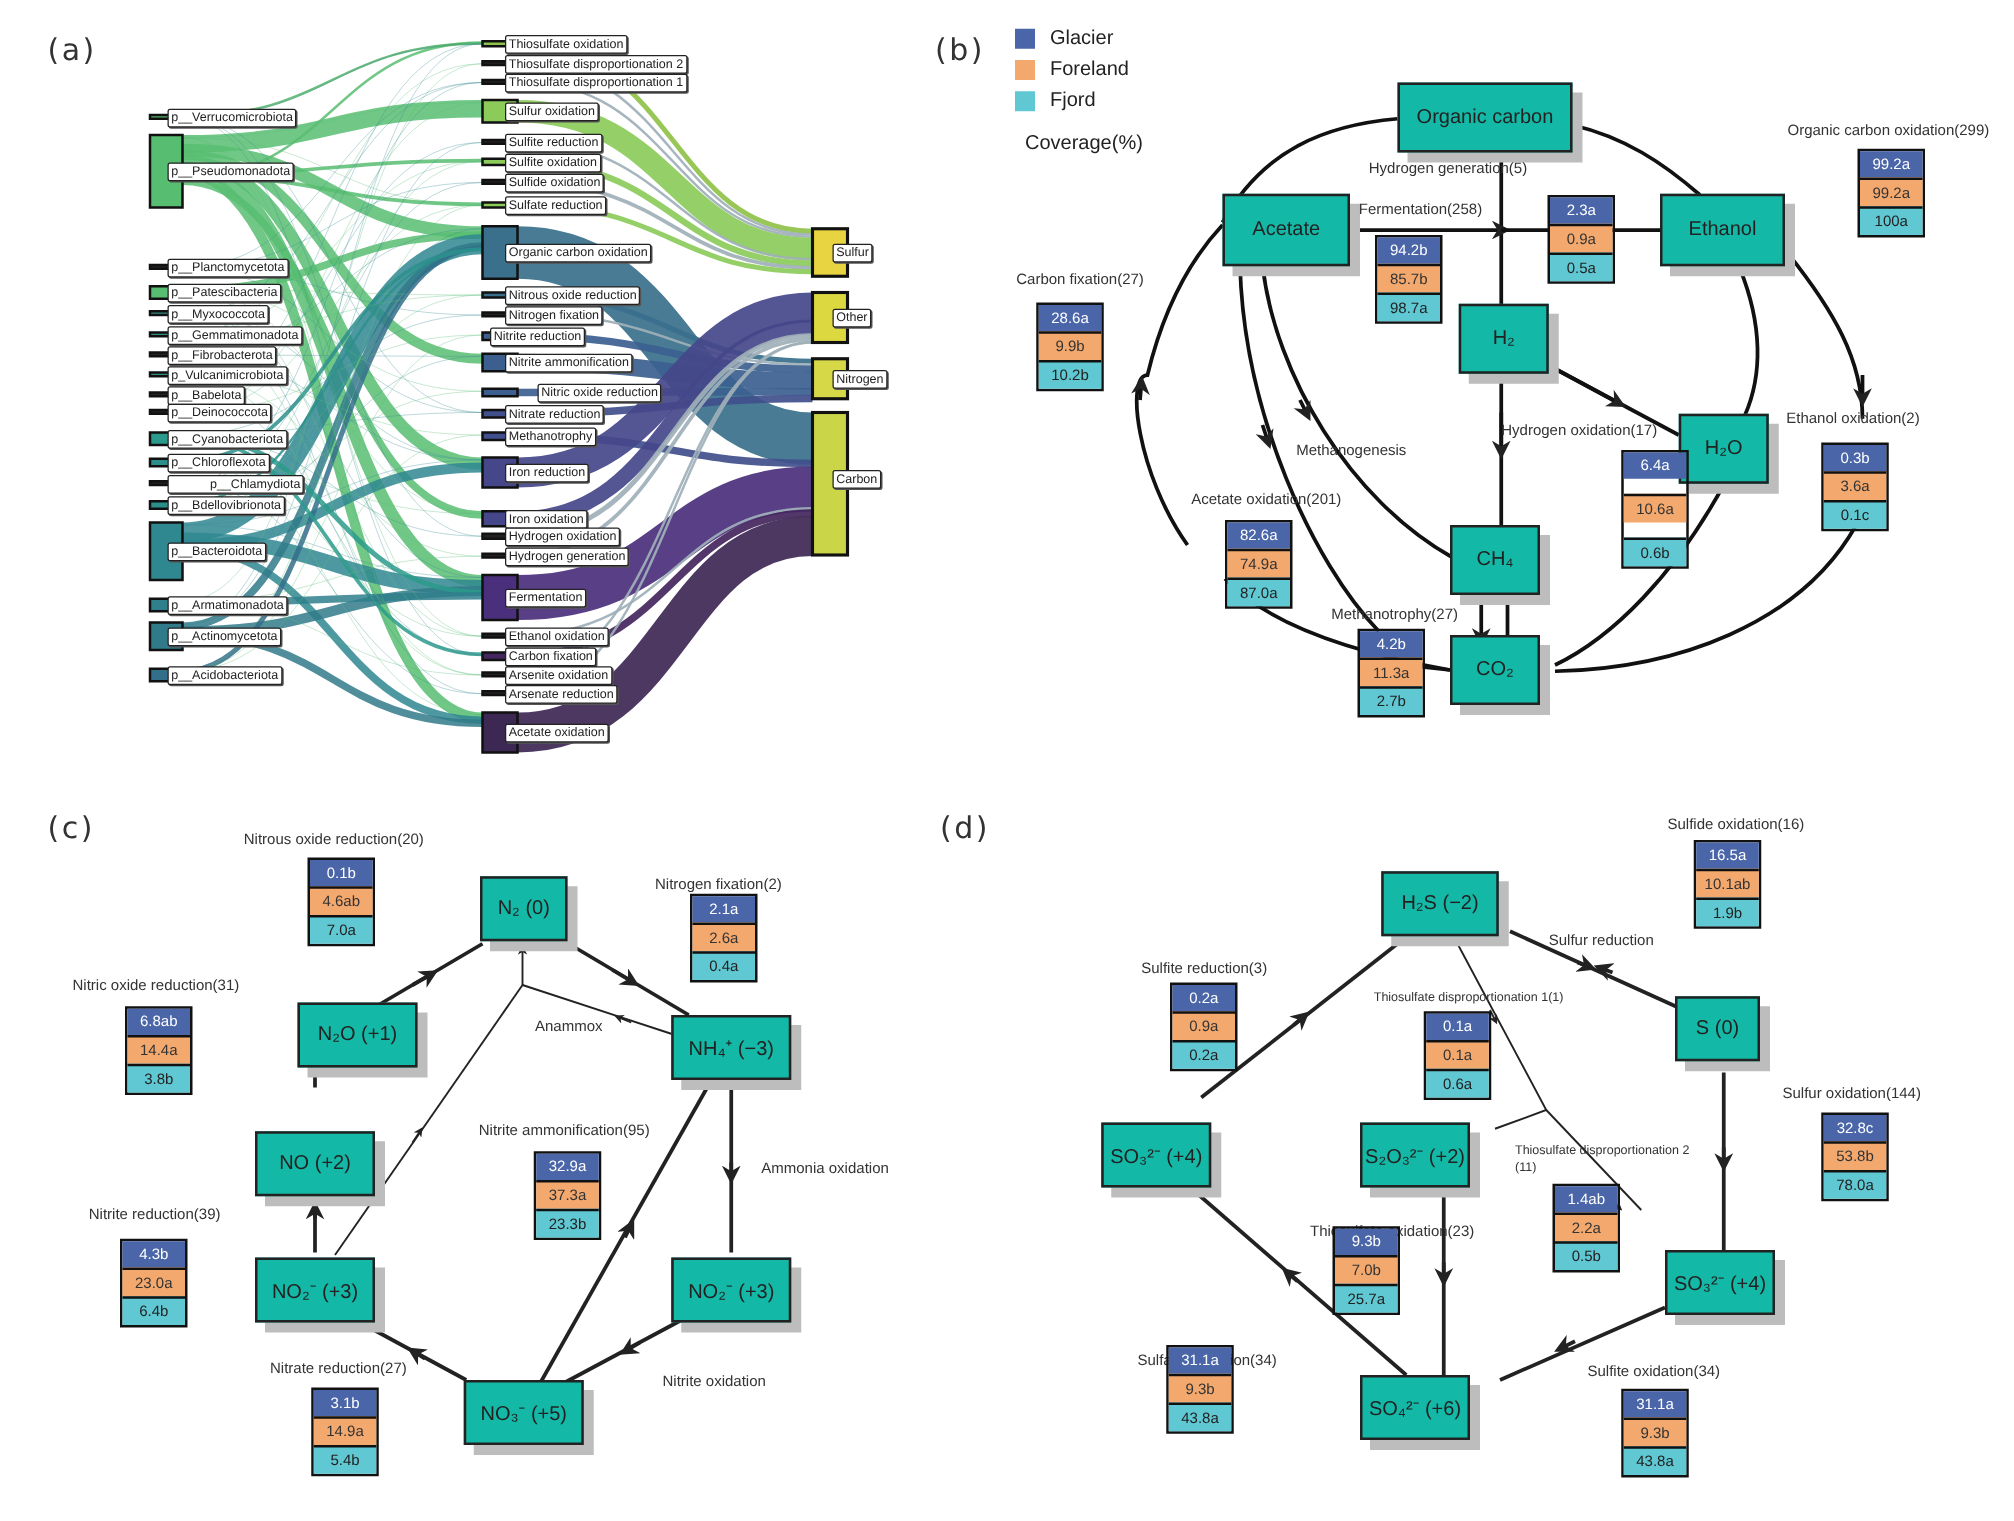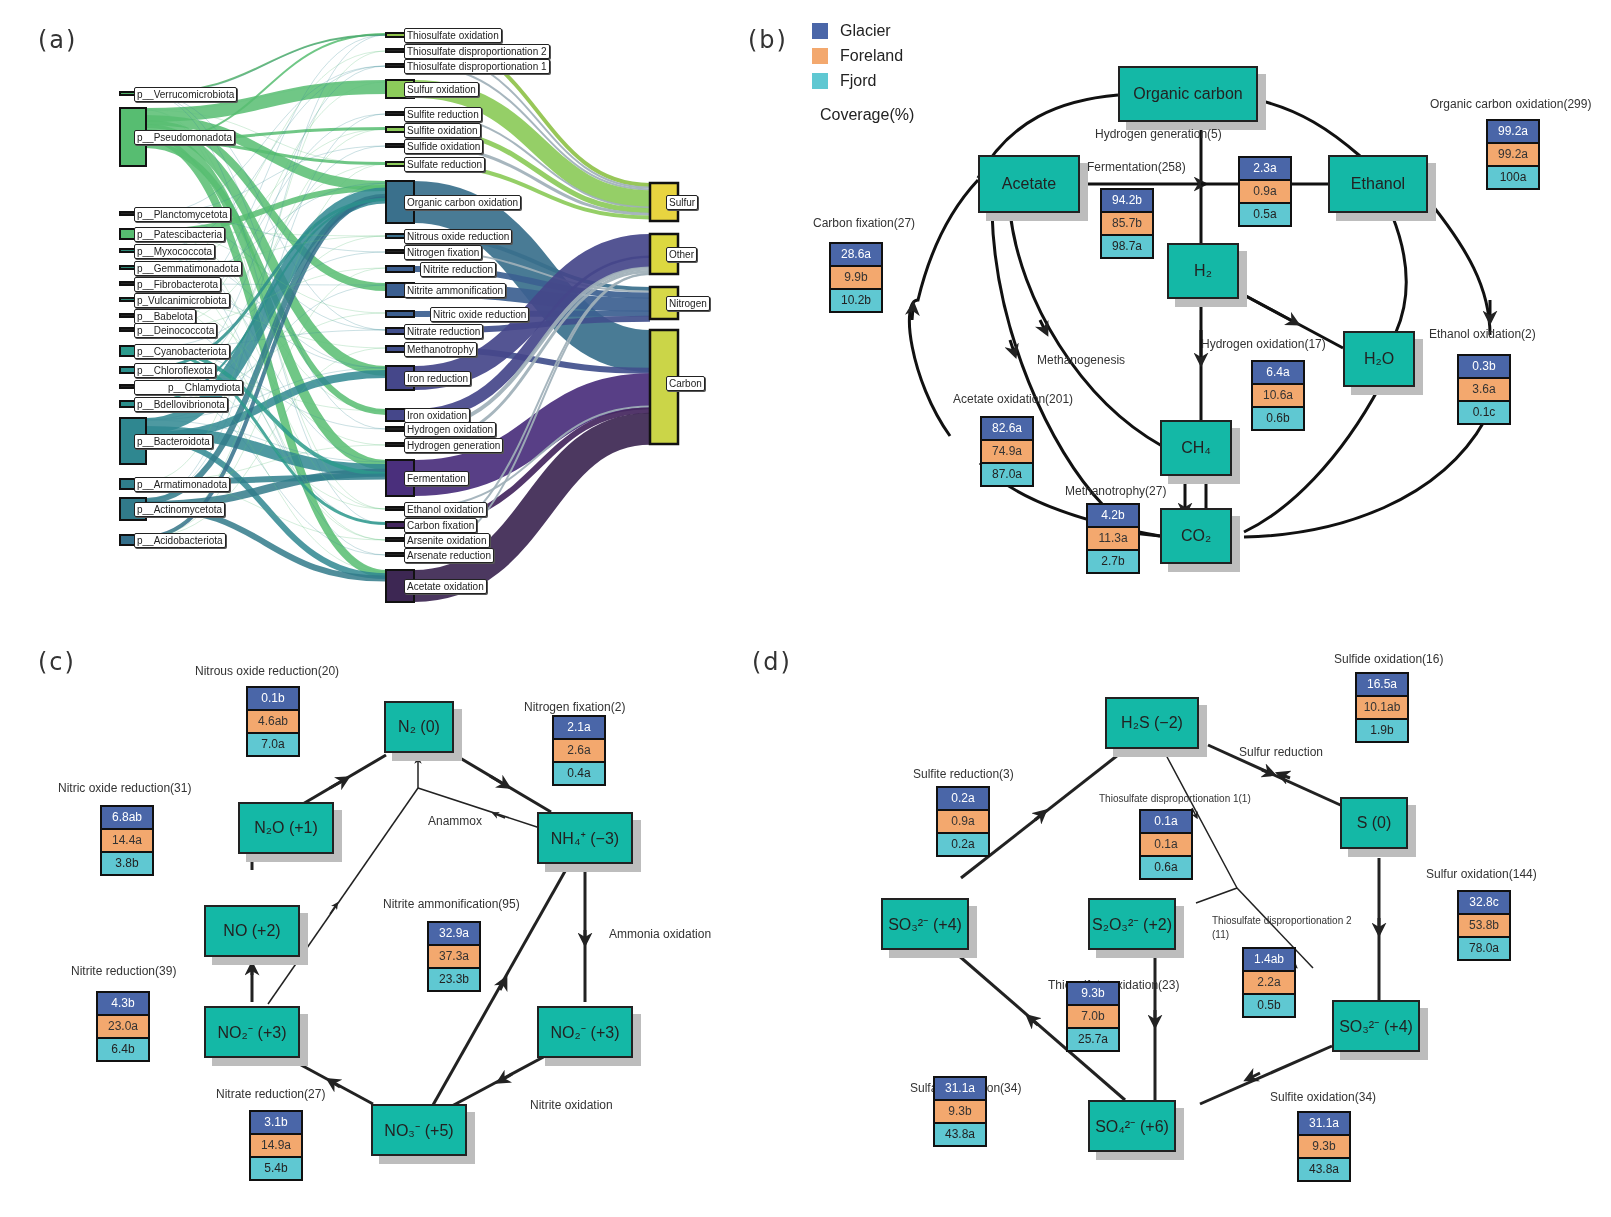--- a/index.html
+++ b/index.html
@@ -212,21 +212,21 @@
     <div class="snode-label" style="left: 404px; top: 43.5px;">Thiosulfate disproportionation 2</div>
     <div class="snode-label" style="left: 404px; top: 58.5px;">Thiosulfate disproportionation 1</div>
     <div class="snode-label" style="left: 404px; top: 82px;">Sulfur oxidation</div>
     <div class="snode-label" style="left: 404px; top: 106.5px;">Sulfite reduction</div>
     <div class="snode-label" style="left: 404px; top: 122.5px;">Sulfite oxidation</div>
     <div class="snode-label" style="left: 404px; top: 138.5px;">Sulfide oxidation</div>
     <div class="snode-label" style="left: 404px; top: 157px;">Sulfate reduction</div>
     <div class="snode-label" style="left: 404px; top: 195px;">Organic carbon oxidation</div>
     <div class="snode-label" style="left: 404px; top: 229px;">Nitrous oxide reduction</div>
     <div class="snode-label" style="left: 404px; top: 244.5px;">Nitrogen fixation</div>
-    <div class="snode-label" style="left: 420px; top: 262px;">Nitrite reduction</div>
+    <div class="snode-label" style="left: 392px; top: 262px;">Nitrite reduction</div>
     <div class="snode-label" style="left: 404px; top: 283px;">Nitrite ammonification</div>
     <div class="snode-label" style="left: 386px; top: 307px; margin-left: 44px;">Nitric oxide reduction</div>
     <div class="snode-label" style="left: 404px; top: 324px;">Nitrate reduction</div>
     <div class="snode-label" style="left: 404px; top: 342px;">Methanotrophy</div>
     <div class="snode-label" style="left: 404px; top: 371px;">Iron reduction</div>
     <div class="snode-label" style="left: 404px; top: 408px;">Iron oxidation</div>
     <div class="snode-label" style="left: 404px; top: 422px;">Hydrogen oxidation</div>
     <div class="snode-label" style="left: 404px; top: 437.5px;">Hydrogen generation</div>
     <div class="snode-label" style="left: 404px; top: 471px;">Fermentation</div>
     <div class="snode-label" style="left: 404px; top: 501.5px;">Ethanol oxidation</div>
@@ -376,21 +376,21 @@
 <div class="cbox" style="left:1100px;top:188px;">
   <div class="cg">94.2b</div>
   <div class="cf">85.7b</div>
   <div class="cj">98.7a</div>
 </div>
 <div class="cbox" style="left:829px;top:242px;">
   <div class="cg">28.6a</div>
   <div class="cf">9.9b</div>
   <div class="cj">10.2b</div>
 </div>
-<div class="cbox" style="left:1251px;top:360px;">
+<div class="cbox" style="left:1297px;top:360px;gap:12px;">
   <div class="cg">6.4a</div>
   <div class="cf">10.6a</div>
   <div class="cj">0.6b</div>
 </div>
 <div class="cbox" style="left:1457px;top:354px;">
   <div class="cg">0.3b</div>
   <div class="cf">3.6a</div>
   <div class="cj">0.1c</div>
 </div>
 <div class="cbox" style="left:980px;top:416px;">

